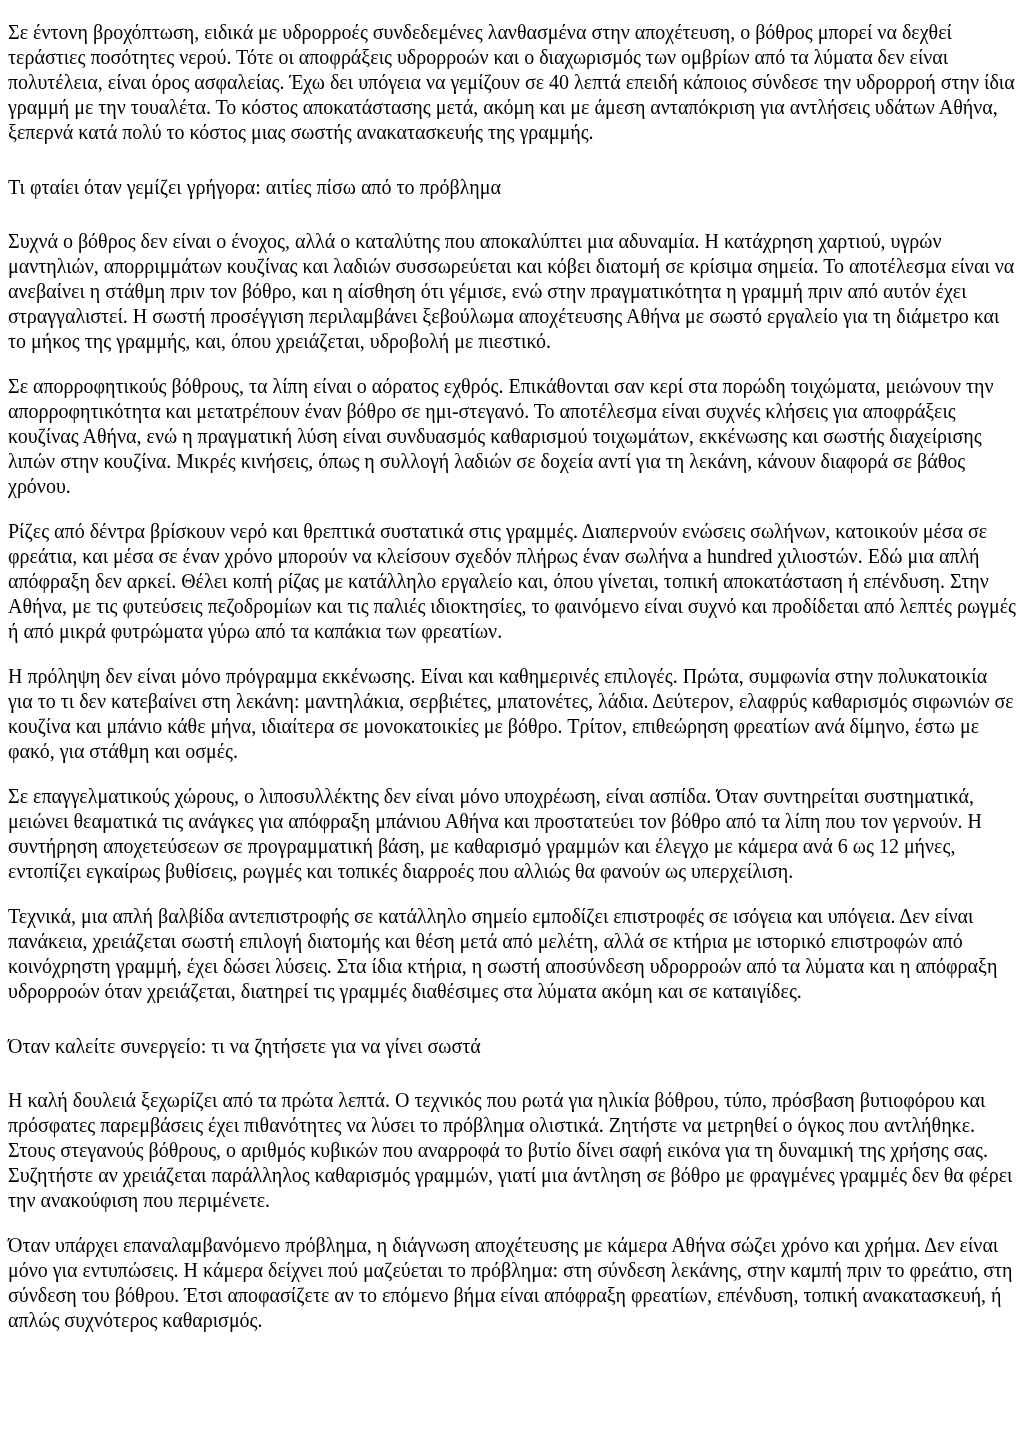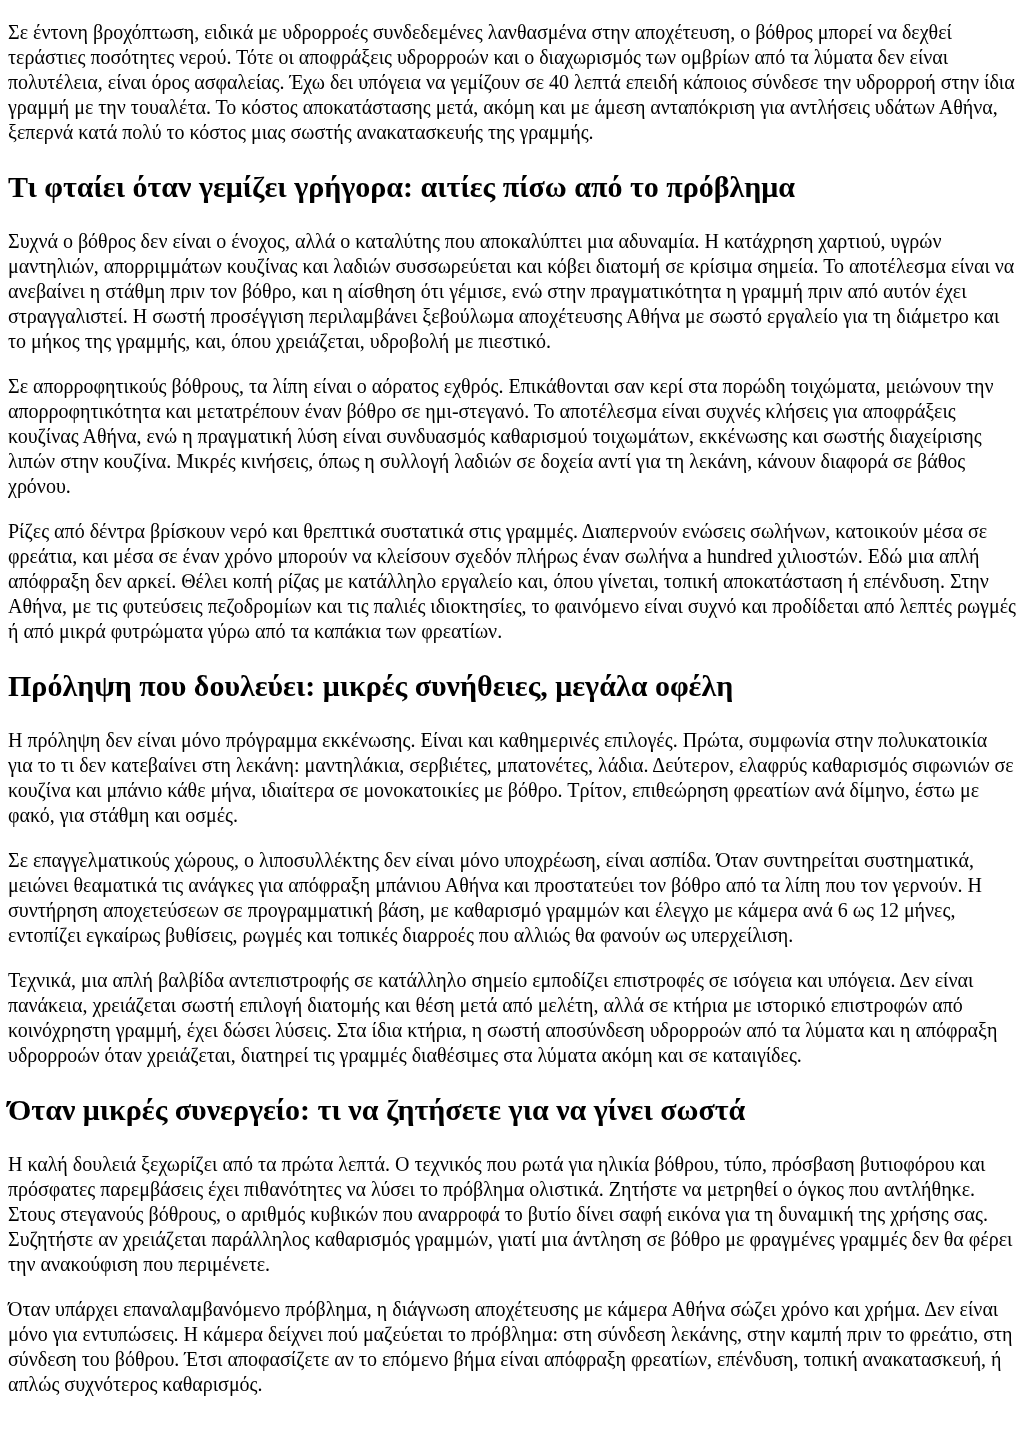--- a/index.html
+++ b/index.html
@@ -22,38 +22,37 @@
   .page p {
     font-size: 20px;
     line-height: 25px;
     margin: 20px 0;
     color: #000000;
   }
   .page p.first-partial {
     margin-top: 0;
   }
   .page h2 {
-    font-size: 30px;
+    font-size: 20px;
     line-height: 34px;
-    font-weight: bold;
+    font-weight: normal;
     margin: 25px 0 25px 0;
     color: #000000;
   }
 </style>
 </head>
 <body>
 
 <main class="page">
   <div id="article-container">
       <p>Σε έντονη βροχόπτωση, ειδικά με υδρορροές συνδεδεμένες λανθασμένα στην αποχέτευση, ο βόθρος μπορεί να δεχθεί τεράστιες ποσότητες νερού. Τότε οι αποφράξεις υδρορροών και ο διαχωρισμός των ομβρίων από τα λύματα δεν είναι πολυτέλεια, είναι όρος ασφαλείας. Έχω δει υπόγεια να γεμίζουν σε 40 λεπτά επειδή κάποιος σύνδεσε την υδρορροή στην ίδια γραμμή με την τουαλέτα. Το κόστος αποκατάστασης μετά, ακόμη και με άμεση ανταπόκριση για αντλήσεις υδάτων Αθήνα, ξεπερνά κατά πολύ το κόστος μιας σωστής ανακατασκευής της γραμμής.</p>
       <h2>Τι φταίει όταν γεμίζει γρήγορα: αιτίες πίσω από το πρόβλημα</h2>
       <p>Συχνά ο βόθρος δεν είναι ο ένοχος, αλλά ο καταλύτης που αποκαλύπτει μια αδυναμία. Η κατάχρηση χαρτιού, υγρών μαντηλιών, απορριμμάτων κουζίνας και λαδιών συσσωρεύεται και κόβει διατομή σε κρίσιμα σημεία. Το αποτέλεσμα είναι να ανεβαίνει η στάθμη πριν τον βόθρο, και η αίσθηση ότι γέμισε, ενώ στην πραγματικότητα η γραμμή πριν από αυτόν έχει στραγγαλιστεί. Η σωστή προσέγγιση περιλαμβάνει ξεβούλωμα αποχέτευσης Αθήνα με σωστό εργαλείο για τη διάμετρο και το μήκος της γραμμής, και, όπου χρειάζεται, υδροβολή με πιεστικό.</p>
       <p>Σε απορροφητικούς βόθρους, τα λίπη είναι ο αόρατος εχθρός. Επικάθονται σαν κερί στα πορώδη τοιχώματα, μειώνουν την απορροφητικότητα και μετατρέπουν έναν βόθρο σε ημι-στεγανό. Το αποτέλεσμα είναι συχνές κλήσεις για αποφράξεις κουζίνας Αθήνα, ενώ η πραγματική λύση είναι συνδυασμός καθαρισμού τοιχωμάτων, εκκένωσης και σωστής διαχείρισης λιπών στην κουζίνα. Μικρές κινήσεις, όπως η συλλογή λαδιών σε δοχεία αντί για τη λεκάνη, κάνουν διαφορά σε βάθος χρόνου.</p>
       <p>Ρίζες από δέντρα βρίσκουν νερό και θρεπτικά συστατικά στις γραμμές. Διαπερνούν ενώσεις σωλήνων, κατοικούν μέσα σε φρεάτια, και μέσα σε έναν χρόνο μπορούν να κλείσουν σχεδόν πλήρως έναν σωλήνα a hundred χιλιοστών. Εδώ μια απλή απόφραξη δεν αρκεί. Θέλει κοπή ρίζας με κατάλληλο εργαλείο και, όπου γίνεται, τοπική αποκατάσταση ή επένδυση. Στην Αθήνα, με τις φυτεύσεις πεζοδρομίων και τις παλιές ιδιοκτησίες, το φαινόμενο είναι συχνό και προδίδεται από λεπτές ρωγμές ή από μικρά φυτρώματα γύρω από τα καπάκια των φρεατίων.</p>
-      <h2>Πρόληψη που δουλεύει: μικρές συνήθειες, μεγάλα οφέλη</h2>
       <p>Η πρόληψη δεν είναι μόνο πρόγραμμα εκκένωσης. Είναι και καθημερινές επιλογές. Πρώτα, συμφωνία στην πολυκατοικία για το τι δεν κατεβαίνει στη λεκάνη: μαντηλάκια, σερβιέτες, μπατονέτες, λάδια. Δεύτερον, ελαφρύς καθαρισμός σιφωνιών σε κουζίνα και μπάνιο κάθε μήνα, ιδιαίτερα σε μονοκατοικίες με βόθρο. Τρίτον, επιθεώρηση φρεατίων ανά δίμηνο, έστω με φακό, για στάθμη και οσμές.</p>
       <p>Σε επαγγελματικούς χώρους, ο λιποσυλλέκτης δεν είναι μόνο υποχρέωση, είναι ασπίδα. Όταν συντηρείται συστηματικά, μειώνει θεαματικά τις ανάγκες για απόφραξη μπάνιου Αθήνα και προστατεύει τον βόθρο από τα λίπη που τον γερνούν. Η συντήρηση αποχετεύσεων σε προγραμματική βάση, με καθαρισμό γραμμών και έλεγχο με κάμερα ανά 6 ως 12 μήνες, εντοπίζει εγκαίρως βυθίσεις, ρωγμές και τοπικές διαρροές που αλλιώς θα φανούν ως υπερχείλιση.</p>
       <p>Τεχνικά, μια απλή βαλβίδα αντεπιστροφής σε κατάλληλο σημείο εμποδίζει επιστροφές σε ισόγεια και υπόγεια. Δεν είναι πανάκεια, χρειάζεται σωστή επιλογή διατομής και θέση μετά από μελέτη, αλλά σε κτήρια με ιστορικό επιστροφών από κοινόχρηστη γραμμή, έχει δώσει λύσεις. Στα ίδια κτήρια, η σωστή αποσύνδεση υδρορροών από τα λύματα και η απόφραξη υδρορροών όταν χρειάζεται, διατηρεί τις γραμμές διαθέσιμες στα λύματα ακόμη και σε καταιγίδες.</p>
-      <h2>Όταν μικρές συνεργείο: τι να ζητήσετε για να γίνει σωστά</h2>
+      <h2>Όταν καλείτε συνεργείο: τι να ζητήσετε για να γίνει σωστά</h2>
       <p>Η καλή δουλειά ξεχωρίζει από τα πρώτα λεπτά. Ο τεχνικός που ρωτά για ηλικία βόθρου, τύπο, πρόσβαση βυτιοφόρου και πρόσφατες παρεμβάσεις έχει πιθανότητες να λύσει το πρόβλημα ολιστικά. Ζητήστε να μετρηθεί ο όγκος που αντλήθηκε. Στους στεγανούς βόθρους, ο αριθμός κυβικών που αναρροφά το βυτίο δίνει σαφή εικόνα για τη δυναμική της χρήσης σας. Συζητήστε αν χρειάζεται παράλληλος καθαρισμός γραμμών, γιατί μια άντληση σε βόθρο με φραγμένες γραμμές δεν θα φέρει την ανακούφιση που περιμένετε.</p>
       <p>Όταν υπάρχει επαναλαμβανόμενο πρόβλημα, η διάγνωση αποχέτευσης με κάμερα Αθήνα σώζει χρόνο και χρήμα. Δεν είναι μόνο για εντυπώσεις. Η κάμερα δείχνει πού μαζεύεται το πρόβλημα: στη σύνδεση λεκάνης, στην καμπή πριν το φρεάτιο, στη σύνδεση του βόθρου. Έτσι αποφασίζετε αν το επόμενο βήμα είναι απόφραξη φρεατίων, επένδυση, τοπική ανακατασκευή, ή απλώς συχνότερος καθαρισμός.</p>
     </div>
 </main>
 
 </body></html>

